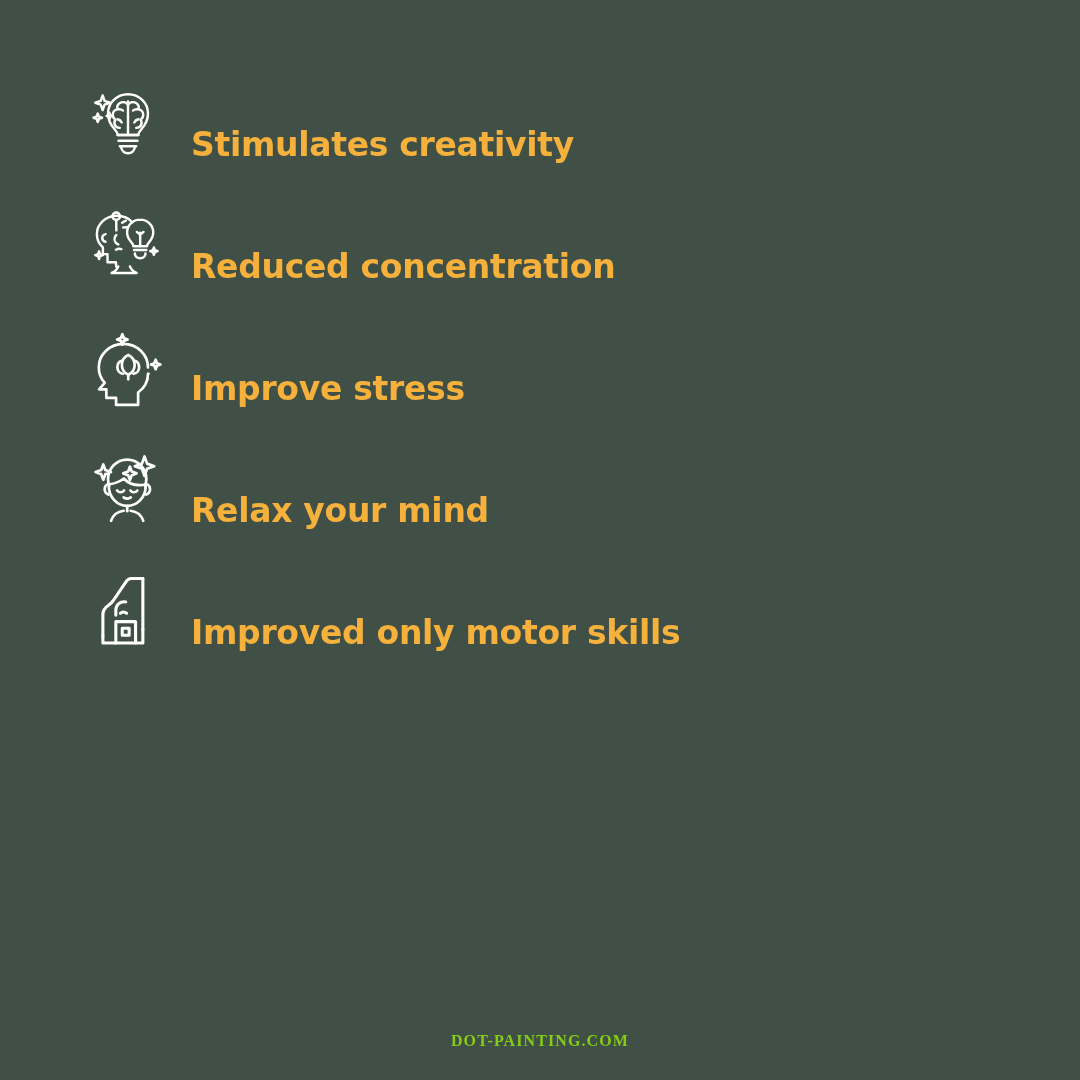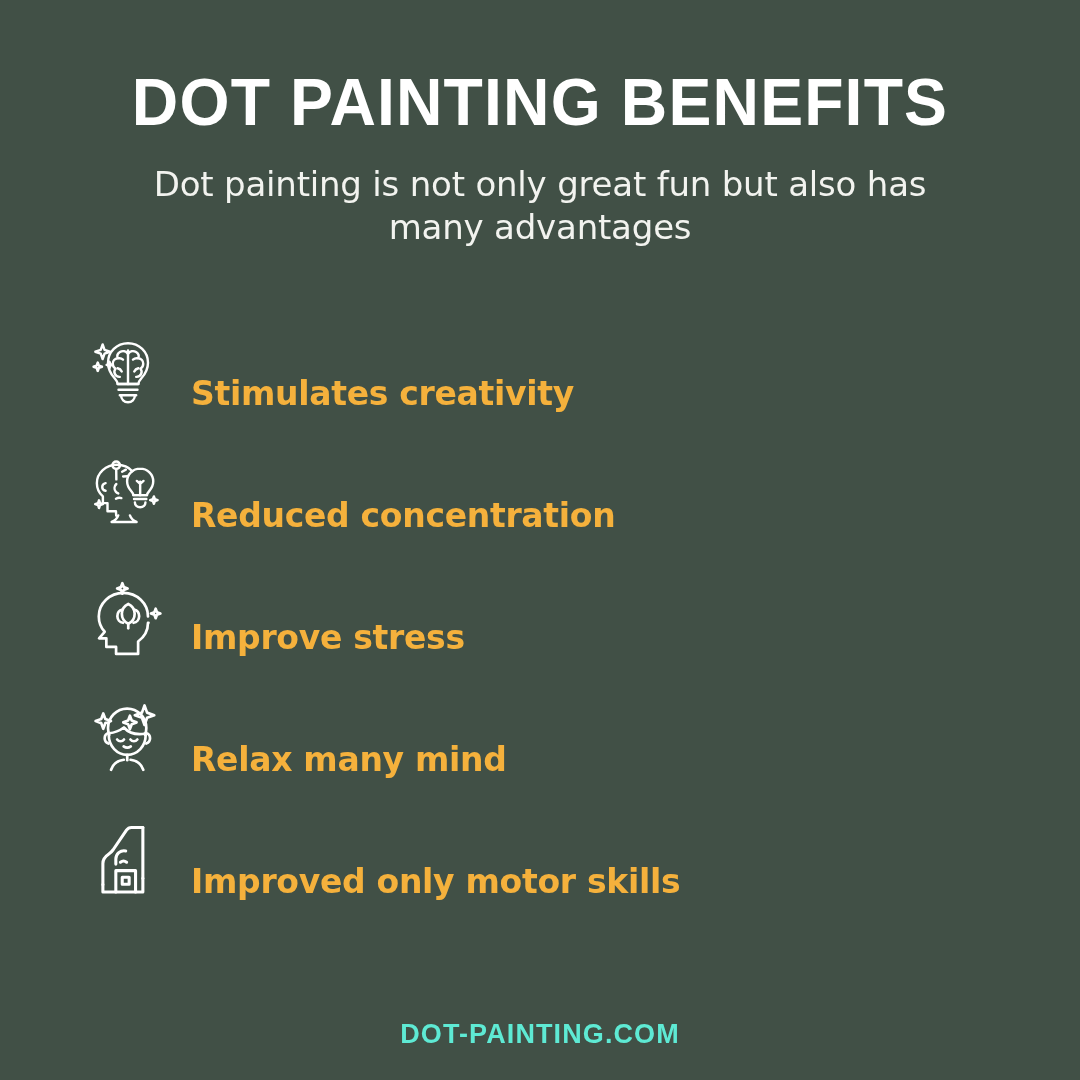--- a/index.html
+++ b/index.html
@@ -93,36 +93,32 @@
   
   .footer {
     position: absolute;
     left: 0;
     right: 0;
     bottom: 30px;
     text-align: center;
   }
 
   .footer-text {
-    font-family: Liberation Sans, sans-serif;
-    font-size: 27px;
+    font-family: Liberation Serif, serif;
+    font-size: 16px;
     font-weight: 700;
     letter-spacing: 1.1px;
-    color: #5eead4;
+    color: #84cc16;
   }
 </style>
 </head>
 <body>
 
 <div class="poster">
 
-  <div class="header">
-    <h1 class="poster-title">DOT PAINTING BENEFITS</h1>
-    <p class="poster-subtitle">Dot painting is not only great fun but also has many advantages</p>
-  </div>
 
   <div class="benefits">
 
     <div class="benefit-row">
       <span class="benefit-icon">
         <svg viewBox="0 0 64 64" fill="none" stroke="#ffffff" stroke-width="1.9" stroke-linecap="round" stroke-linejoin="round">
           <path d="M32 9.5c-8.8 0-15.6 6.8-15.6 15.2 0 5.4 2.6 9.2 5 12 1.5 1.7 2.3 3 2.5 4.6h16.2c.2-1.6 1-2.9 2.5-4.6 2.4-2.8 5-6.6 5-12C47.6 16.3 40.8 9.5 32 9.5z"></path>
           <path d="M23.9 41.3h16.2M24.6 45.8h14.8M25.6 50.2h12.8"></path>
           <path d="M26.6 50.2c0 3.2 2.4 5.4 5.4 5.4s5.4-2.2 5.4-5.4"></path>
           <path d="M32 15.2v26.1"></path>
@@ -183,21 +179,21 @@
           <path d="M17 29.9c0 8.4 6.4 15.2 14.4 15.2S45.8 38.3 45.8 29.9"></path>
           <path d="M23.5 33.2c1.4 1.8 4 1.8 5.4 0M33.9 33.2c1.4 1.8 4 1.8 5.4 0"></path>
           <path d="M28.6 38.6c1.7 1.2 3.9 1.2 5.6 0"></path>
           <path d="M31.4 45.1v4.2"></path>
           <path d="M18.8 56.8c1.4-4.2 5.2-7.2 9.9-7.8M43.9 56.8c-1.4-4.2-5.2-7.2-9.9-7.8"></path>
           <path d="M44.9 6.6l2 5.6 5.6 2-5.6 2-2 5.6-2-5.6-5.6-2 5.6-2z"></path>
           <path d="M12.7 12.8l1.6 4.4 4.4 1.6-4.4 1.6-1.6 4.4-1.6-4.4-4.4-1.6 4.4-1.6z"></path>
           <path d="M33.5 14.6l1.4 3.8 3.8 1.4-3.8 1.4-1.4 3.8-1.4-3.8-3.8-1.4 3.8-1.4z"></path>
         </svg>
       </span>
-      <span class="benefit-label">Relax many mind</span>
+      <span class="benefit-label">Relax your mind</span>
     </div>
 
     <div class="benefit-row">
       <span class="benefit-icon">
         <svg viewBox="0 0 64 64" fill="none" stroke="#ffffff" stroke-width="2.4" stroke-linecap="round" stroke-linejoin="round">
           <path d="M43.6 6.6h-8.9c-1.6 0-3 .8-3.9 2.1L20.4 24c-1 1.4-2.2 2.6-3.6 3.5-2.5 1.7-4.4 3.9-4.4 7.2v16.5"></path>
           <path d="M43.6 6.6v39.7"></path>
           <path d="M30.2 24.9c-1.9-.4-3.9.1-5.4 1.4-1.5 1.3-2.3 3.1-2.3 5v3.9"></path>
           <path d="M30.9 33.7c-1.4-1.1-3.4-1.1-4.8 0"></path>
           <path d="M22.5 40.3h15.4v16.7H22.5z"></path>

